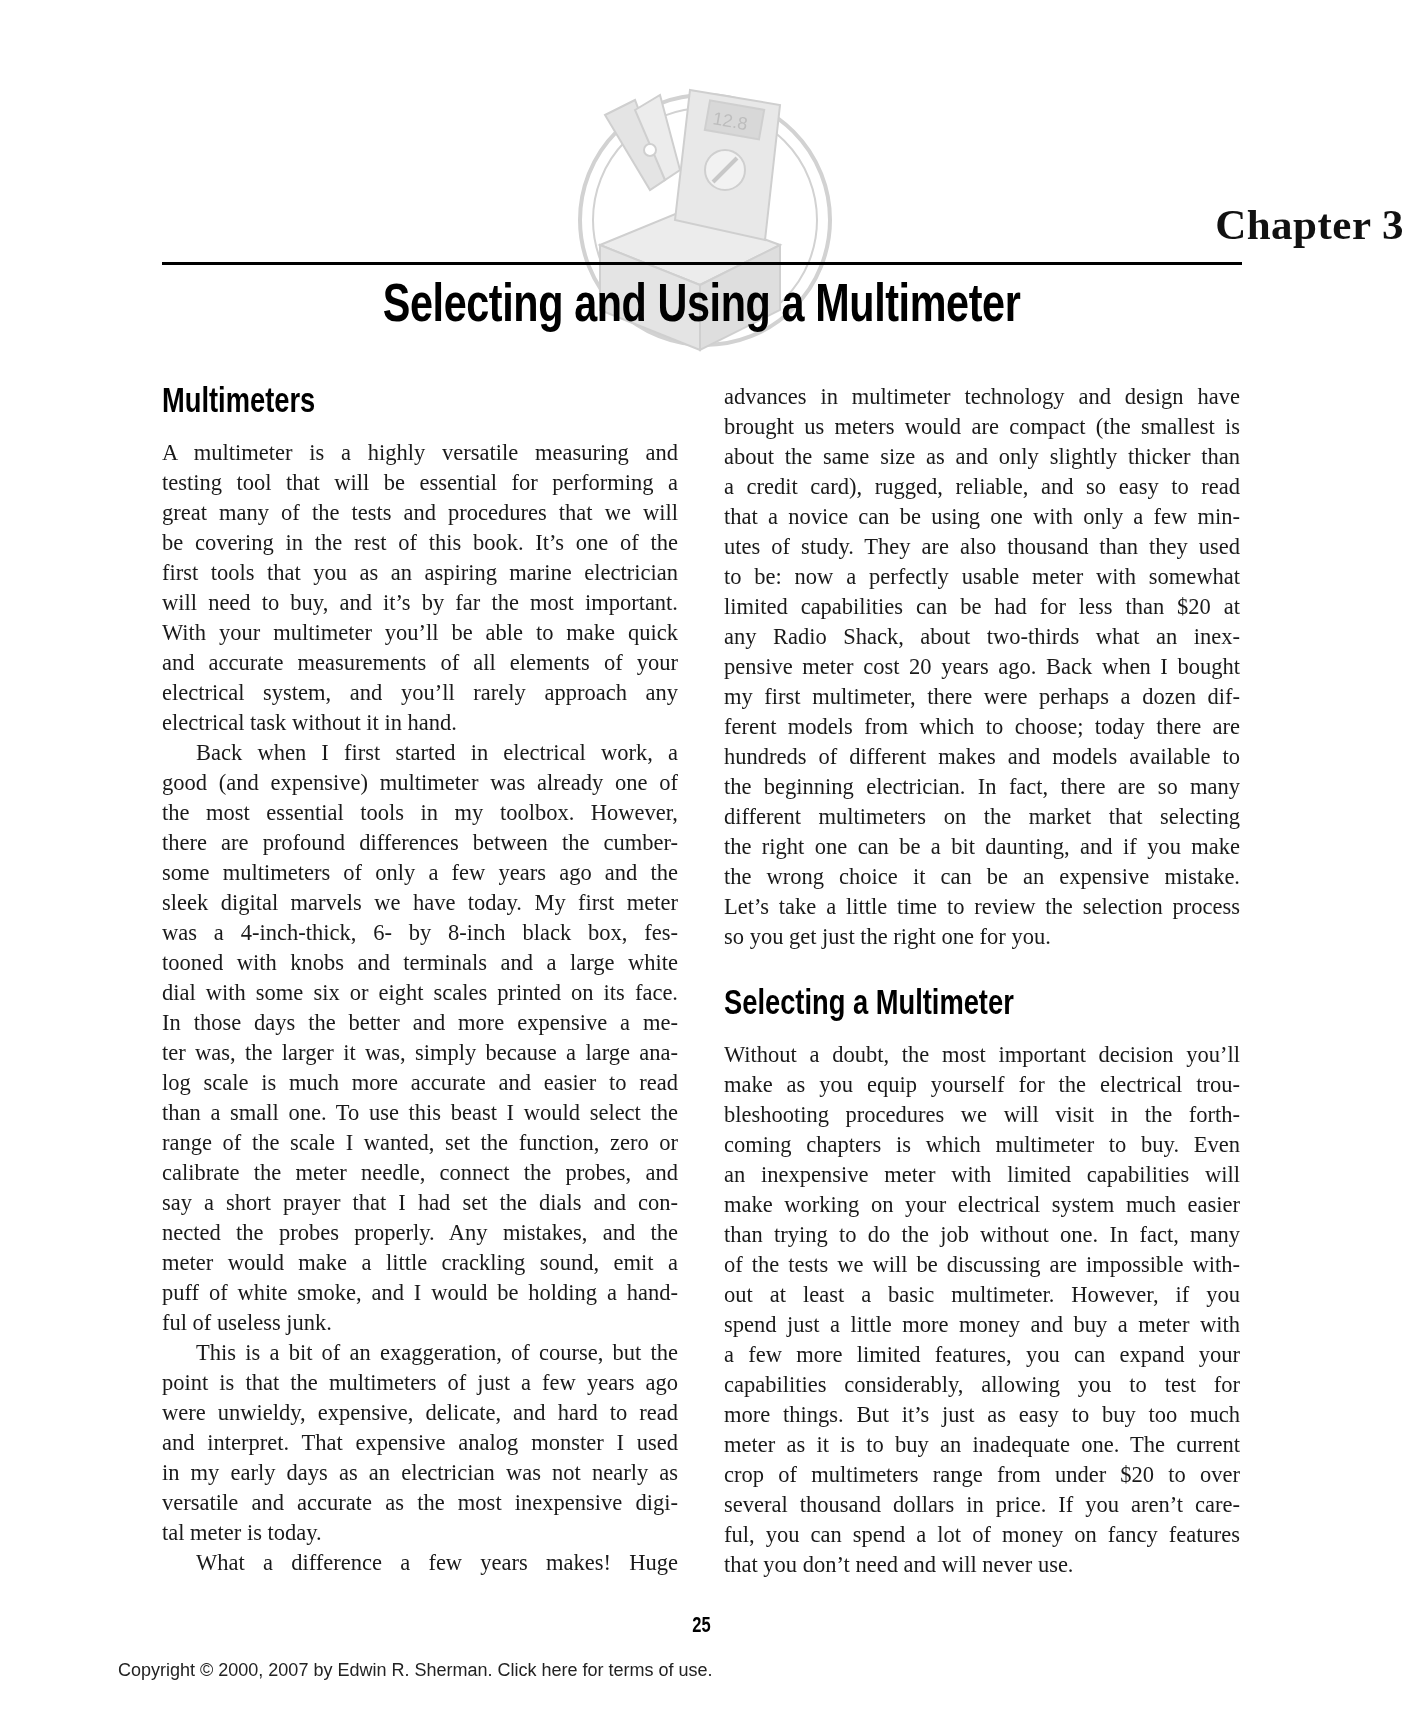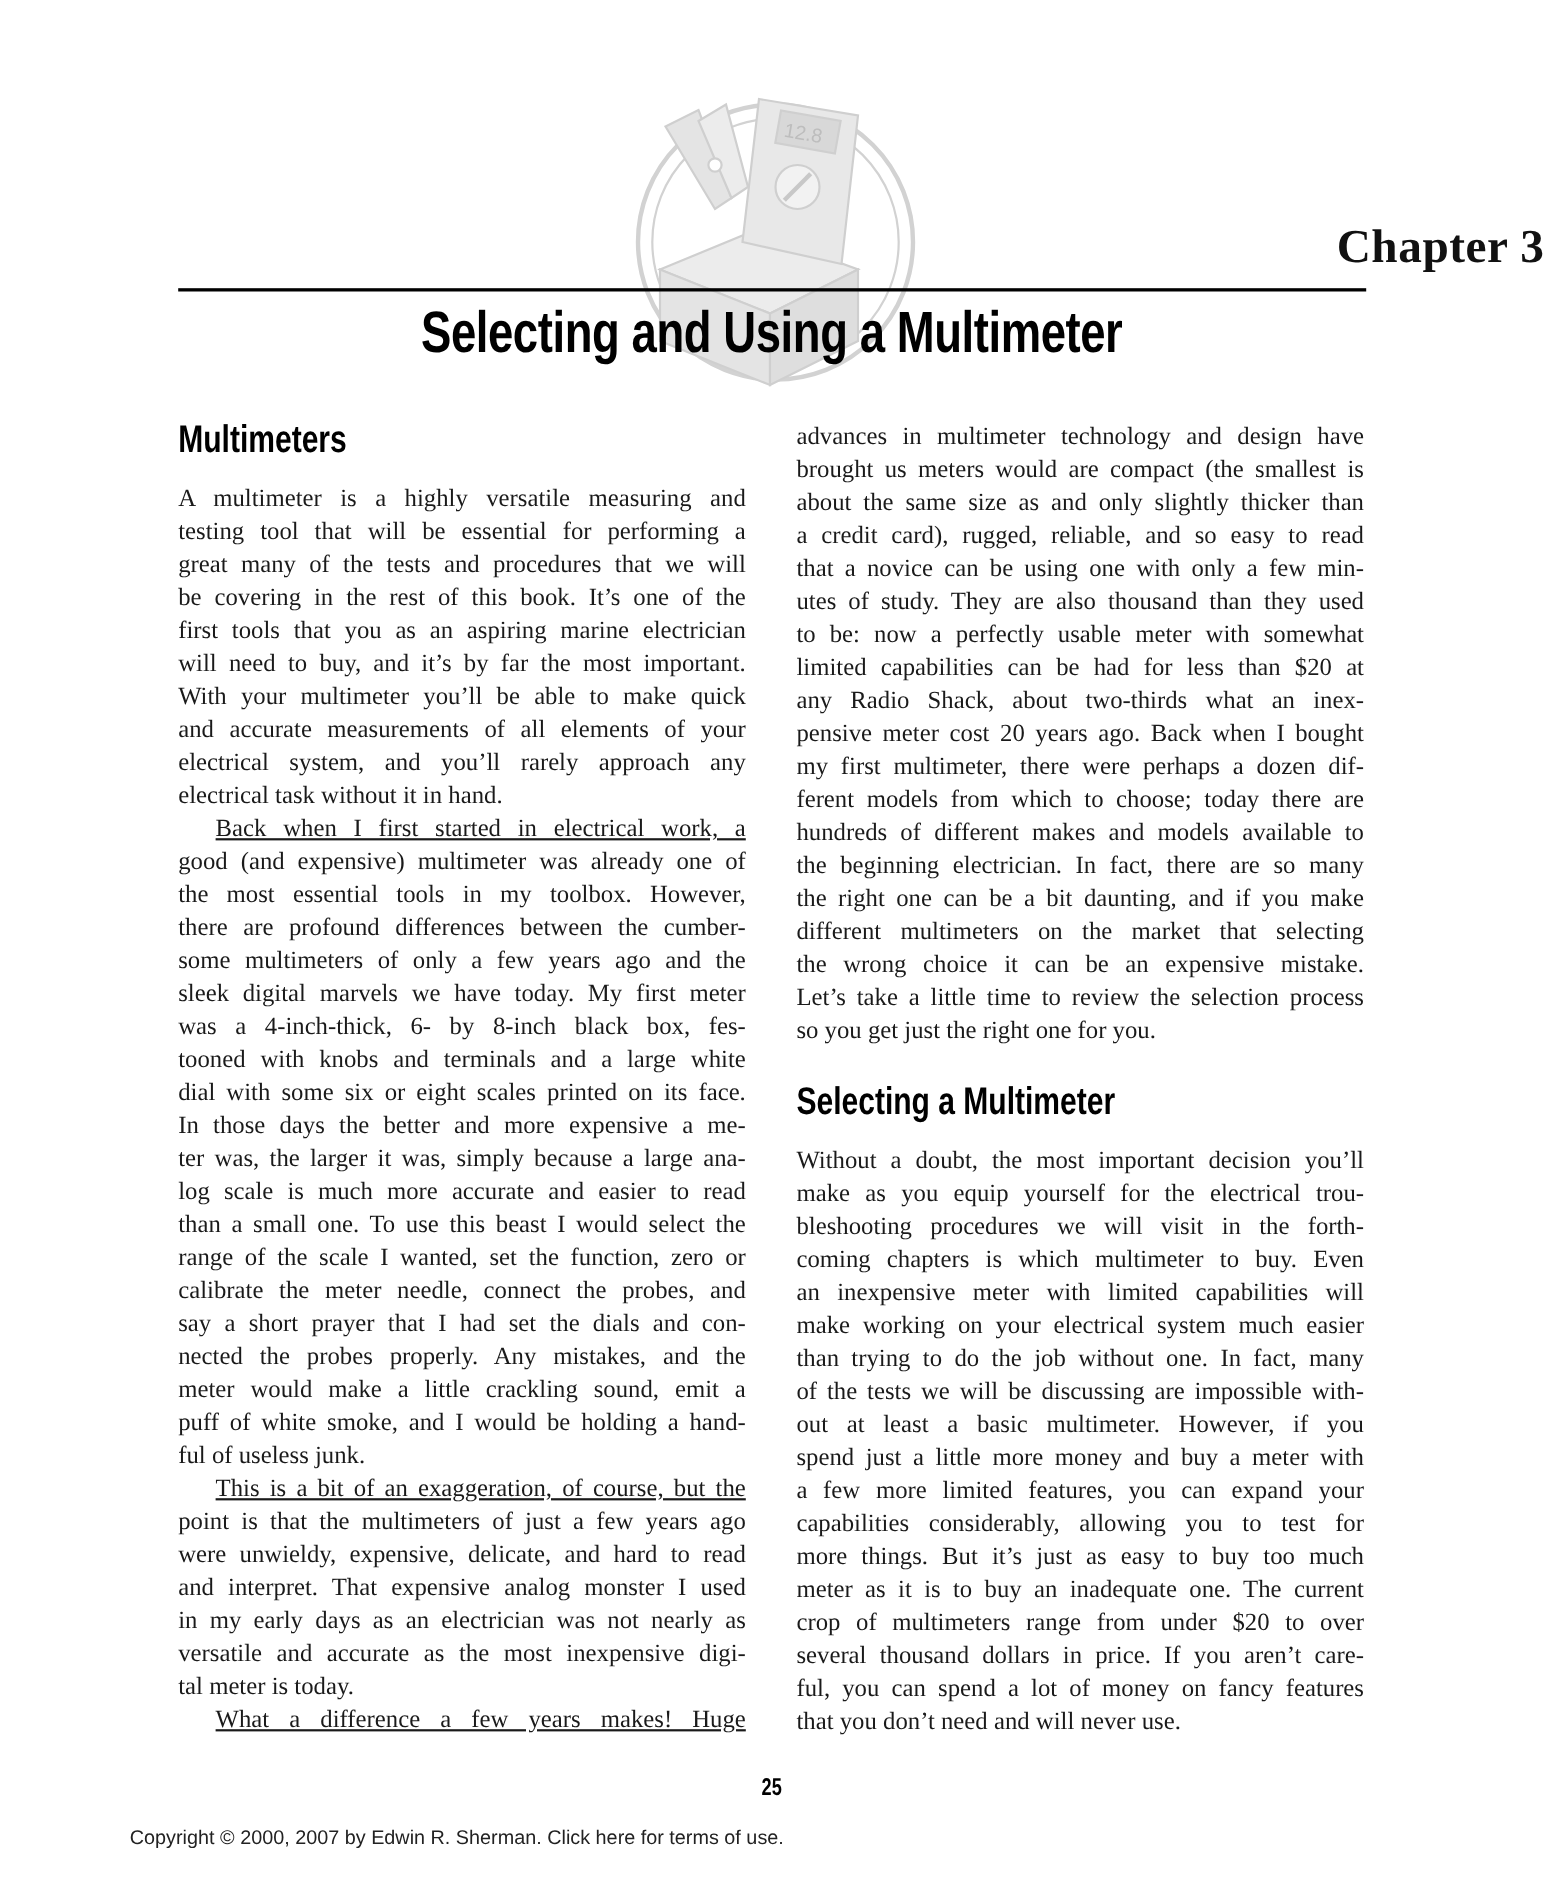--- a/index.html
+++ b/index.html
@@ -23,21 +23,21 @@
     font-family: "Liberation Sans", "DejaVu Sans", sans-serif; font-weight: bold; font-size: 35px;
     color: #000; transform: scaleX(0.78); transform-origin: 0 0; white-space: nowrap;
     height: 48px; line-height: 40px; margin-bottom: 10px;
   }
   .right .h2 { margin-top: 30px; }
   .line {
     font-family: "Liberation Serif", "DejaVu Serif", serif; font-size: 22.5px; line-height: 30px;
     height: 30px; text-align: justify; text-align-last: justify; white-space: nowrap; color: #1a1a1a;
   }
   .line.last { text-align-last: left; }
-  .line.indent { text-indent: 34px; text-decoration: underline; }
+  .line.indent { text-indent: 34px; }
   .page-num {
     position: absolute; left: 0; width: 1404px; top: 1612px; text-align: center;
     font-family: "Liberation Sans", "DejaVu Sans", sans-serif; font-weight: bold; font-size: 22px;
     transform: scaleX(0.75); transform-origin: 700px 0; color: #000;
   }
   .copyright {
     position: absolute; left: 118px; top: 1660px;
     font-family: "Liberation Sans", "DejaVu Sans", sans-serif; font-size: 18px; color: #222;
   }
 </style>
@@ -124,22 +124,22 @@
       <div class="line">that a novice can be using one with only a few min-</div>
       <div class="line">utes of study. They are also thousand than they used</div>
       <div class="line">to be: now a perfectly usable meter with somewhat</div>
       <div class="line">limited capabilities can be had for less than $20 at</div>
       <div class="line">any Radio Shack, about two-thirds what an inex-</div>
       <div class="line">pensive meter cost 20 years ago. Back when I bought</div>
       <div class="line">my first multimeter, there were perhaps a dozen dif-</div>
       <div class="line">ferent models from which to choose; today there are</div>
       <div class="line">hundreds of different makes and models available to</div>
       <div class="line">the beginning electrician. In fact, there are so many</div>
+      <div class="line">different multimeters on the market that selecting</div>
       <div class="line">the right one can be a bit daunting, and if you make</div>
-      <div class="line">different multimeters on the market that selecting</div>
       <div class="line">the wrong choice it can be an expensive mistake.</div>
       <div class="line">Let’s take a little time to review the selection process</div>
       <div class="line last">so you get just the right one for you.</div>
     </div>
   <div class="h2">Selecting a Multimeter</div>
   <div id="right-lines-after">
       <div class="line">Without a doubt, the most important decision you’ll</div>
       <div class="line">make as you equip yourself for the electrical trou-</div>
       <div class="line">bleshooting procedures we will visit in the forth-</div>
       <div class="line">coming chapters is which multimeter to buy. Even</div>

